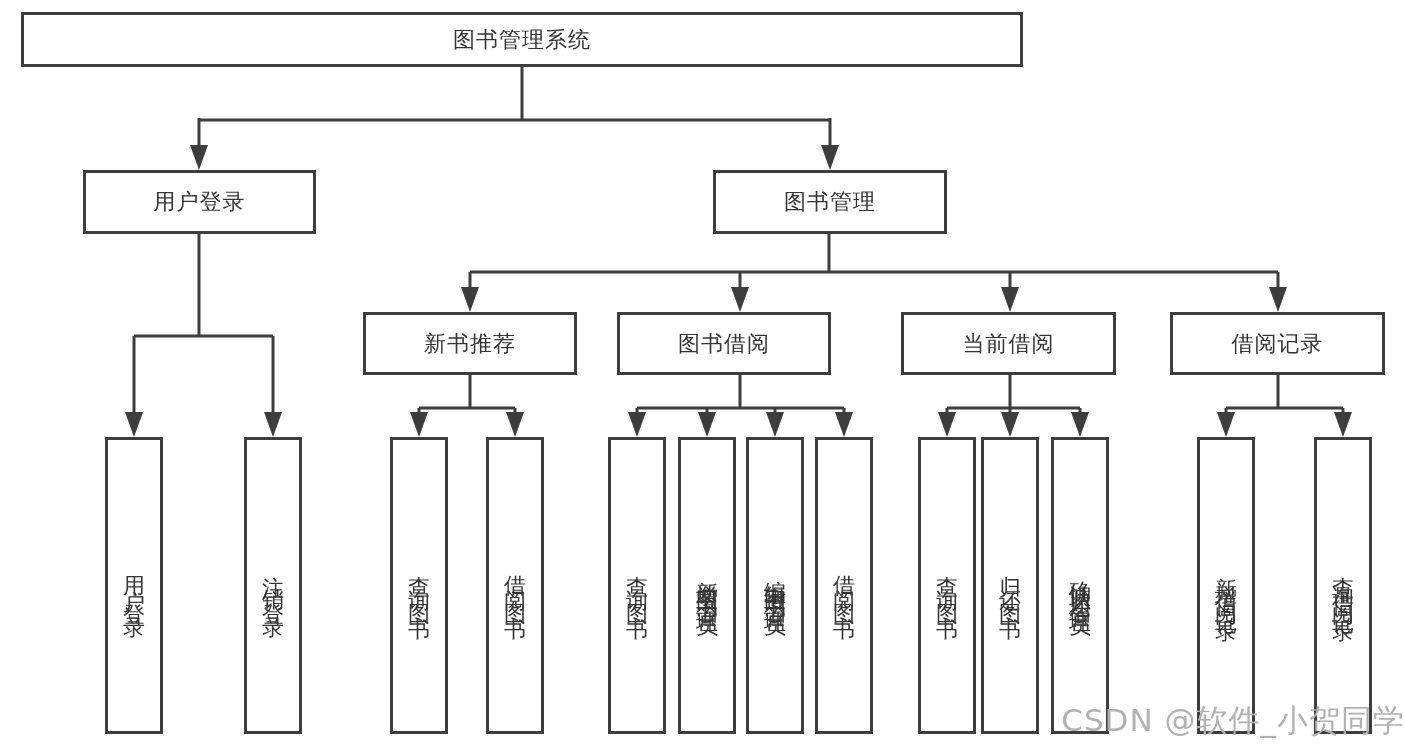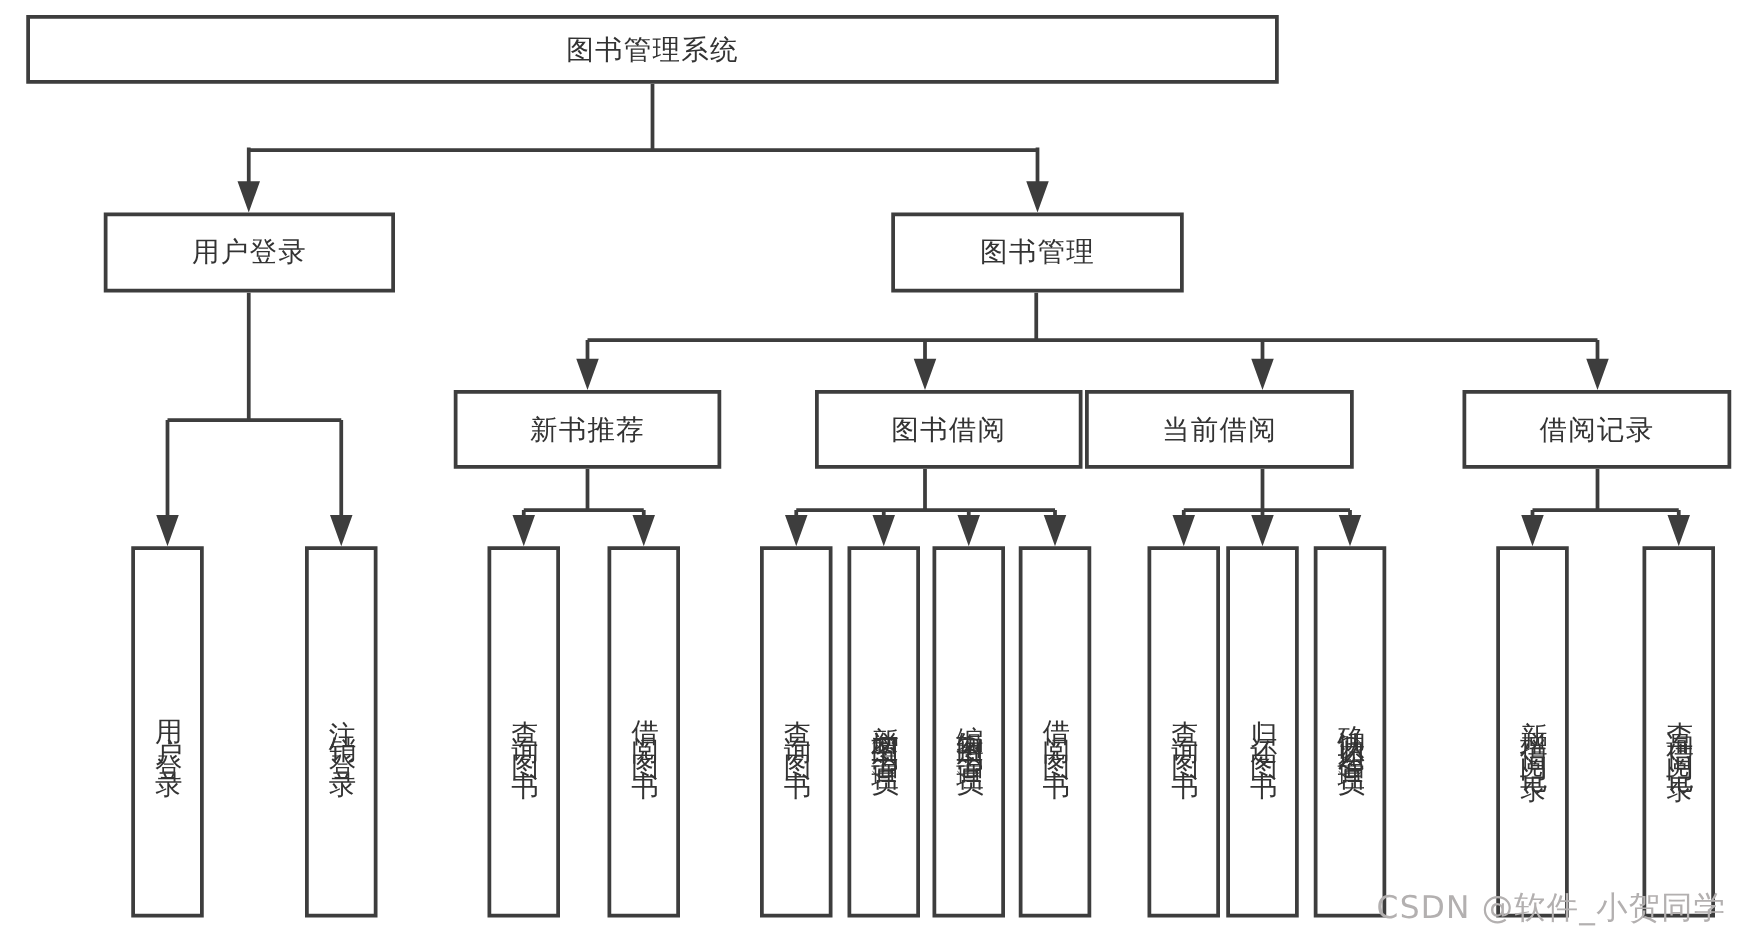--- a/index.html
+++ b/index.html
@@ -23,46 +23,46 @@
     color: #333333;
     font-size: 22px;
     z-index: 2;
     letter-spacing: 1px;
   }
   .root  { left: 21px;  top: 12px;  width: 1002px; height: 55px; }
   .l2a   { left: 83px;  top: 170px; width: 233px;  height: 64px; }
   .l2b   { left: 713px; top: 170px; width: 234px;  height: 64px; }
   .l3    { top: 312px; height: 63px; width: 214px; }
   .g1    { left: 363px; }
-  .g2    { left: 652px; }
-  .g3    { left: 868px;  width: 215px; }
+  .g2    { left: 617px; }
+  .g3    { left: 901px;  width: 215px; }
   .g4    { left: 1170px; width: 215px; }
   .leaf  { top: 437px; width: 58px; height: 297px; }
   .leaf span {
     writing-mode: vertical-rl;
     line-height: 1;
     letter-spacing: 14px;
     white-space: nowrap;
   }
   .leaf.vt6 span  { letter-spacing: 9px; }
   .leaf.vtl span  { letter-spacing: 5px; }
   .x1  { left: 105px; }  .x2  { left: 244px; }
   .x3  { left: 390px; }  .x4  { left: 486px; }
   .x5  { left: 608px; }  .x6  { left: 678px; }
   .x7  { left: 746px; }  .x8  { left: 815px; }
   .x9  { left: 918px; }  .x10 { left: 981px; }
   .x11 { left: 1051px; } .x12 { left: 1197px; }
   .x13 { left: 1314px; }
   .watermark {
     position: absolute;
-    right: 24px;
+    right: 0;
     bottom: 5px;
     z-index: 5;
     color: #b3b0b0;
-    font-size: 25px;
+    font-size: 31px;
     letter-spacing: 1px;
     text-align: center;
   }
 </style>
 </head>
 <body>
 
 <div id="stage">
 
   <svg id="wires" width="1405" height="747" viewBox="0 0 1405 747" aria-hidden="true">

